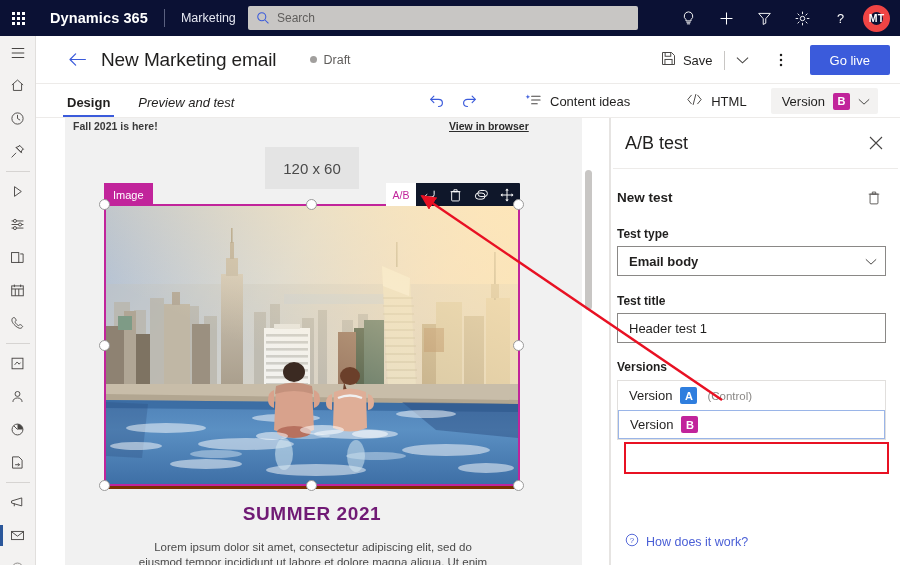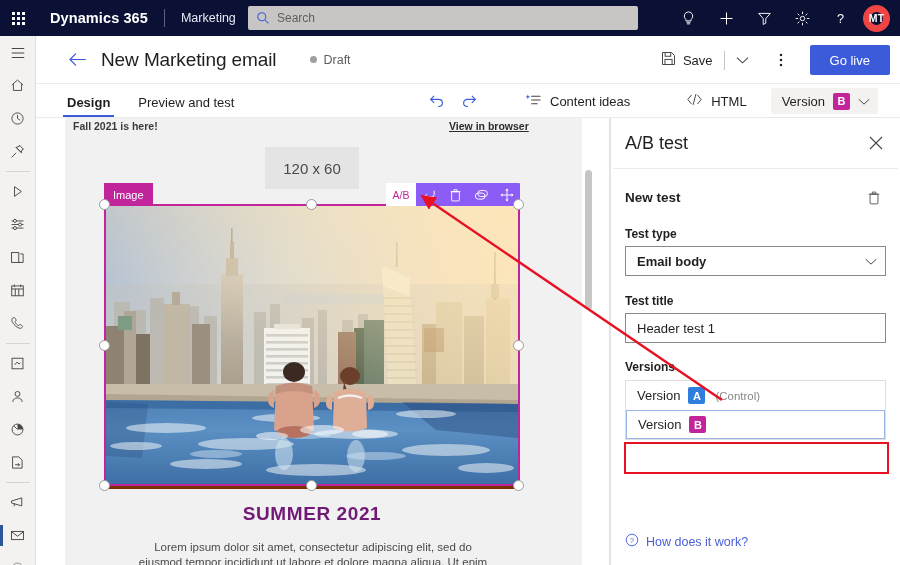--- a/index.html
+++ b/index.html
@@ -99,21 +99,21 @@
     background: #fff; border-bottom: 1px solid #edebe9; display: flex; align-items: flex-end;
   }
   .tab {
     font-size: 13px; color: #201f1e; padding: 0 2px 7px 2px; margin-left: 29px;
     cursor: pointer; position: relative;
   }
   .tab.sel { font-weight: bold; }
   .tab.sel::after {
     content: ""; position: absolute; left: -2px; right: -2px; bottom: 0; height: 2.5px; background: #3b5bdb;
   }
-  .tab:not(.sel) { margin-left: 24px; }
+  .tab:not(.sel) { margin-left: 24px; font-style: italic; }
   .tool-right { position: absolute; right: 0; top: 0; height: 34px; display: flex; align-items: center; padding-right: 22px; }
   .tool-icon { width: 30px; height: 30px; display: flex; align-items: center; justify-content: center; cursor: pointer; }
   .tool-btn {
     display: flex; align-items: center; gap: 8px; height: 30px; padding: 0 8px;
     font-size: 13px; color: #201f1e; cursor: pointer;
   }
   .version-pill {
     display: flex; align-items: center; gap: 8px; height: 26px; padding: 0 8px 0 11px;
     background: #f3f2f1; border-radius: 2px; cursor: pointer; margin-left: 16px;
     font-size: 13px; color: #201f1e;
@@ -145,21 +145,21 @@
   
   .img-block { position: absolute; left: 106px; top: 206px; width: 412px; height: 278px; }
   .img-photo { position: absolute; inset: 0; overflow: hidden; }
   .img-sel-border { position: absolute; left: -2px; top: -2px; right: -2px; bottom: -2px; border: 2px solid #c1249b; pointer-events: none; }
   .img-underline { position: absolute; left: 0; right: 0; bottom: -5px; height: 3px; background: #7a3100; }
   .tag-image {
     position: absolute; left: -2px; top: -23px; height: 23px; background: #c1249b; color: #fff;
     font-size: 11px; display: flex; align-items: center; padding: 8px 9px; cursor: pointer;
   }
   .img-toolbar {
-    position: absolute; right: -2px; top: -23px; height: 23px; background: #8b5cf6;
+    position: absolute; right: -2px; top: -23px; height: 23px; background: #0f172a;
     display: flex; align-items: center; border-radius: 1px;
   }
   .tb-ab {
     width: 30px; height: 23px; background: #fff; color: #c1249b; font-size: 10.5px;
     display: flex; align-items: center; justify-content: center; cursor: pointer; font-weight: normal;
   }
   .tb-icon { width: 26px; height: 23px; display: flex; align-items: center; justify-content: center; cursor: pointer; }
   .handle {
     position: absolute; width: 11px; height: 11px; border-radius: 50%; background: #fff;
     border: 1px solid #9a9a9a; cursor: pointer;
@@ -180,21 +180,21 @@
 
   
   .panel {
     position: absolute; left: 610px; top: 118px; width: 290px; height: 447px;
     background: #fff; border-left: 1px solid #e6e4e2;
   }
   .panel-head { position: relative; height: 50px; display: flex; align-items: center; }
   .panel-title { font-size: 18px; color: #201f1e; margin-left: 14px; }
   .panel-close { position: absolute; right: 12px; top: 13px; width: 24px; height: 24px; display: flex; align-items: center; justify-content: center; cursor: pointer; }
   .panel-rule { height: 1px; background: #edebe9; margin: 0 2px; }
-  .panel-body { padding: 16px 14px 0 14px; position: relative; }
+  .panel-body { padding: 16px 14px 0 6px; position: relative; }
   .row-between { display: flex; align-items: center; justify-content: space-between; }
   .newtest-label { font-size: 13.5px; font-weight: bold; color: #201f1e; }
   .trash-btn { width: 24px; height: 24px; display: flex; align-items: center; justify-content: center; cursor: pointer; }
   .field-label { font-size: 12px; font-weight: bold; color: #201f1e; margin-top: 18px; margin-bottom: 5px; }
   .select-ctl, .text-ctl {
     height: 30px; border: 1px solid #8a8886; background: #fff; display: flex;
     align-items: center; padding: 0 8px 0 11px; font-size: 13px; color: #201f1e; cursor: pointer;
   }
   .select-ctl .sel-val { flex: 1; font-weight: bold; }
   .text-ctl input {

